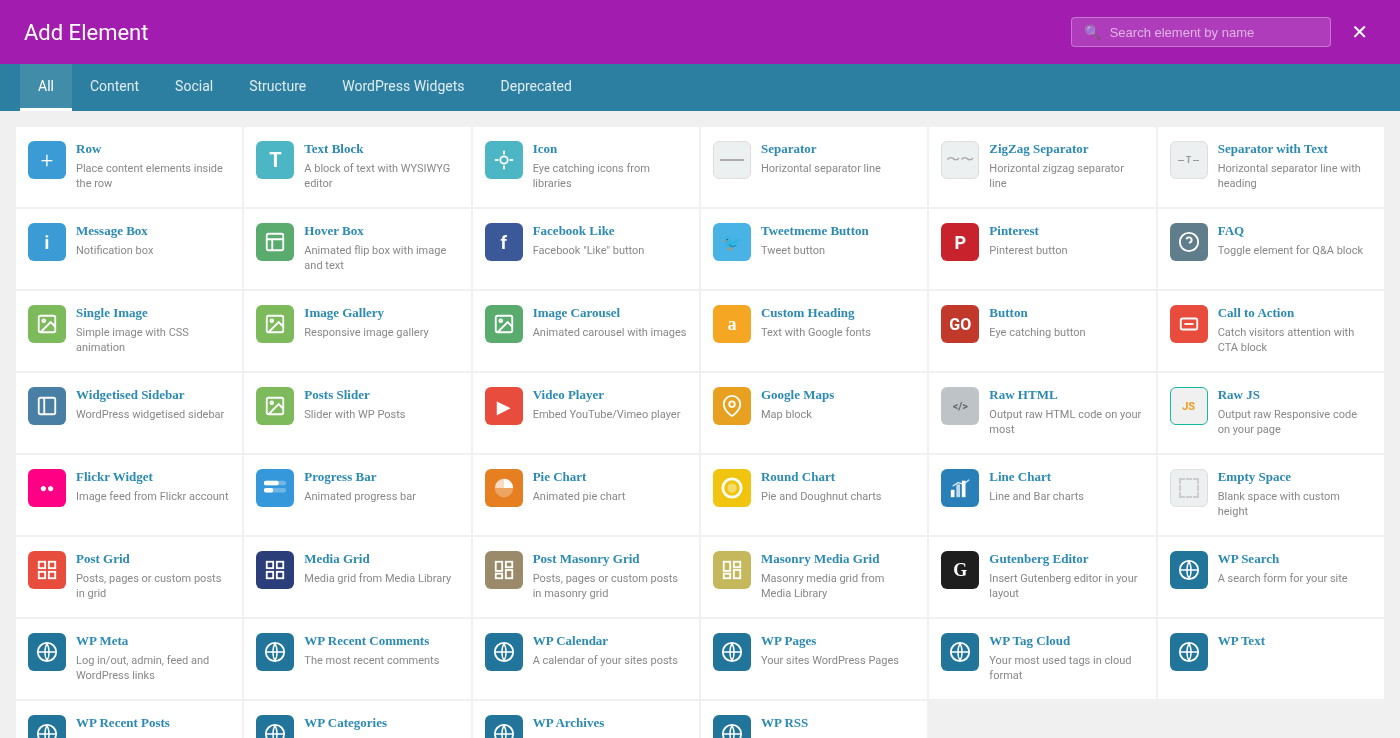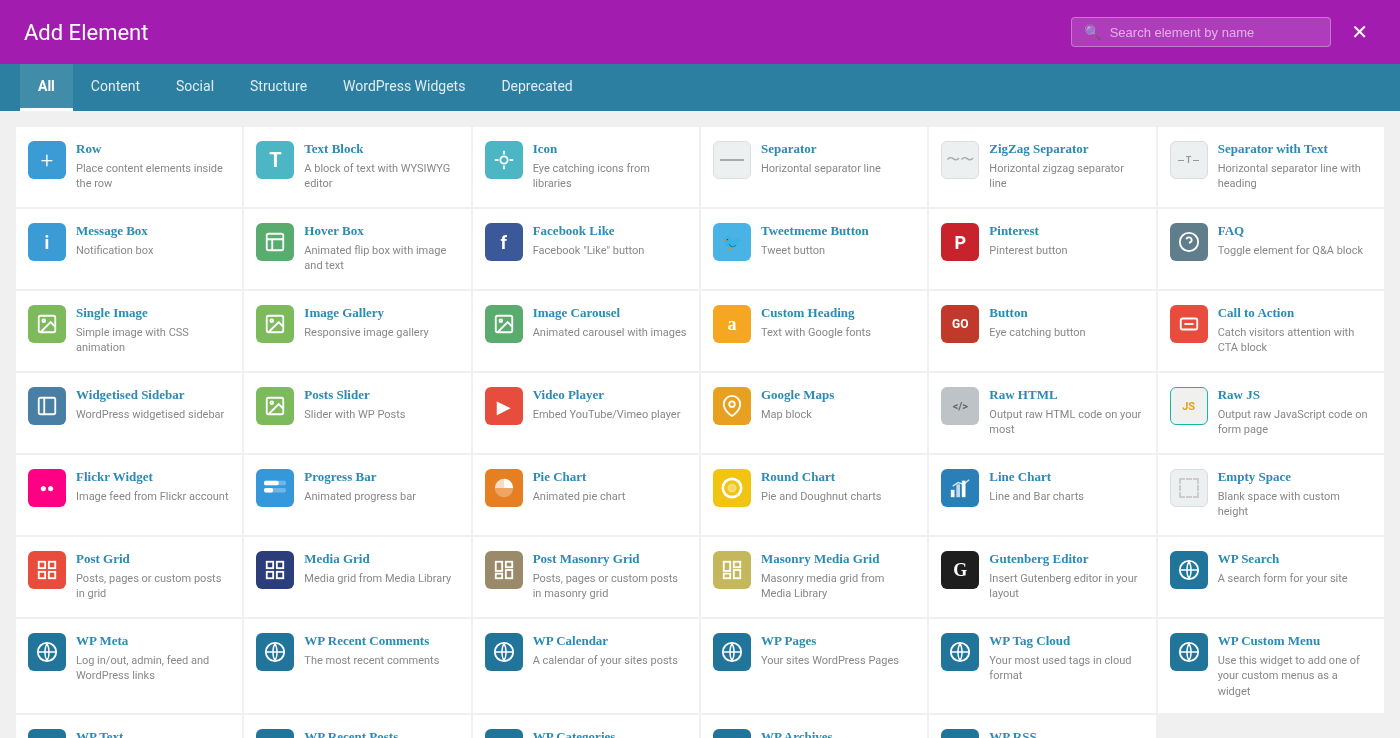--- a/index.html
+++ b/index.html
@@ -49,21 +49,20 @@
       color: rgba(255,255,255,0.85);
       padding: 14px 18px;
       font-size: 14px;
       cursor: pointer;
       border-bottom: 3px solid transparent;
     }
     .tab.active {
       color: white;
       border-bottom: 3px solid white;
       background: rgba(255,255,255,0.1);
-      font-weight: bold;
     }
 
     .content-area {
       background: #f0f0f0;
       overflow-y: auto;
       height: calc(738px - 110px);
       padding: 16px;
     }
 
     .elements-grid {
@@ -339,21 +338,21 @@
           <div class="element-icon icon-heading">
             <span style="color:white;font-size:18px;font-weight:bold;font-family:serif">a</span>
           </div>
           <div class="element-info">
             <div class="element-name">Custom Heading</div>
             <div class="element-desc">Text with Google fonts</div>
           </div>
         </div>
         <div class="element-card">
           <div class="element-icon icon-button">
-            <span style="color:white;font-size:12px;font-weight:bold">GO</span>
+            <span style="color:white;font-size:16px;font-weight:bold">GO</span>
           </div>
           <div class="element-info">
             <div class="element-name">Button</div>
             <div class="element-desc">Eye catching button</div>
           </div>
         </div>
         <div class="element-card">
           <div class="element-icon icon-cta">
             <svg width="22" height="22" viewBox="0 0 24 24" fill="none" stroke="white" stroke-width="2">
               <rect x="3" y="6" width="18" height="12" rx="2"></rect>
@@ -419,21 +418,21 @@
             <div class="element-name">Raw HTML</div>
             <div class="element-desc">Output raw HTML code on your most</div>
           </div>
         </div>
         <div class="element-card">
           <div class="element-icon icon-js">
             <span style="color:#e8a020;font-size:11px;font-weight:bold">JS</span>
           </div>
           <div class="element-info">
             <div class="element-name">Raw JS</div>
-            <div class="element-desc">Output raw JavaScript code on form page</div>
+            <div class="element-desc">Output raw Responsive code on your page</div>
           </div>
         </div>
         <div class="element-card">
           <div class="element-icon icon-flickr">
             <span style="color:white;font-size:12px">●●</span>
           </div>
           <div class="element-info">
             <div class="element-name">Flickr Widget</div>
             <div class="element-desc">Image feed from Flickr account</div>
           </div>
@@ -638,32 +637,20 @@
           </div>
         </div>
         <div class="element-card">
           <div class="element-icon icon-wp">
             <svg width="22" height="22" viewBox="0 0 24 24">
               <circle cx="12" cy="12" r="10" fill="none" stroke="white" stroke-width="2"></circle>
               <path d="M3 12h18M12 3c-3 4-3 14 0 18M12 3c3 4 3 14 0 18" fill="none" stroke="white" stroke-width="1.5"></path>
             </svg>
           </div>
           <div class="element-info">
-            <div class="element-name">WP Custom Menu</div>
-            <div class="element-desc">Use this widget to add one of your custom menus as a widget</div>
-          </div>
-        </div>
-        <div class="element-card">
-          <div class="element-icon icon-wp">
-            <svg width="22" height="22" viewBox="0 0 24 24">
-              <circle cx="12" cy="12" r="10" fill="none" stroke="white" stroke-width="2"></circle>
-              <path d="M3 12h18M12 3c-3 4-3 14 0 18M12 3c3 4 3 14 0 18" fill="none" stroke="white" stroke-width="1.5"></path>
-            </svg>
-          </div>
-          <div class="element-info">
             <div class="element-name">WP Text</div>
           </div>
         </div>
         <div class="element-card">
           <div class="element-icon icon-wp">
             <svg width="22" height="22" viewBox="0 0 24 24">
               <circle cx="12" cy="12" r="10" fill="none" stroke="white" stroke-width="2"></circle>
               <path d="M3 12h18M12 3c-3 4-3 14 0 18M12 3c3 4 3 14 0 18" fill="none" stroke="white" stroke-width="1.5"></path>
             </svg>
           </div>

